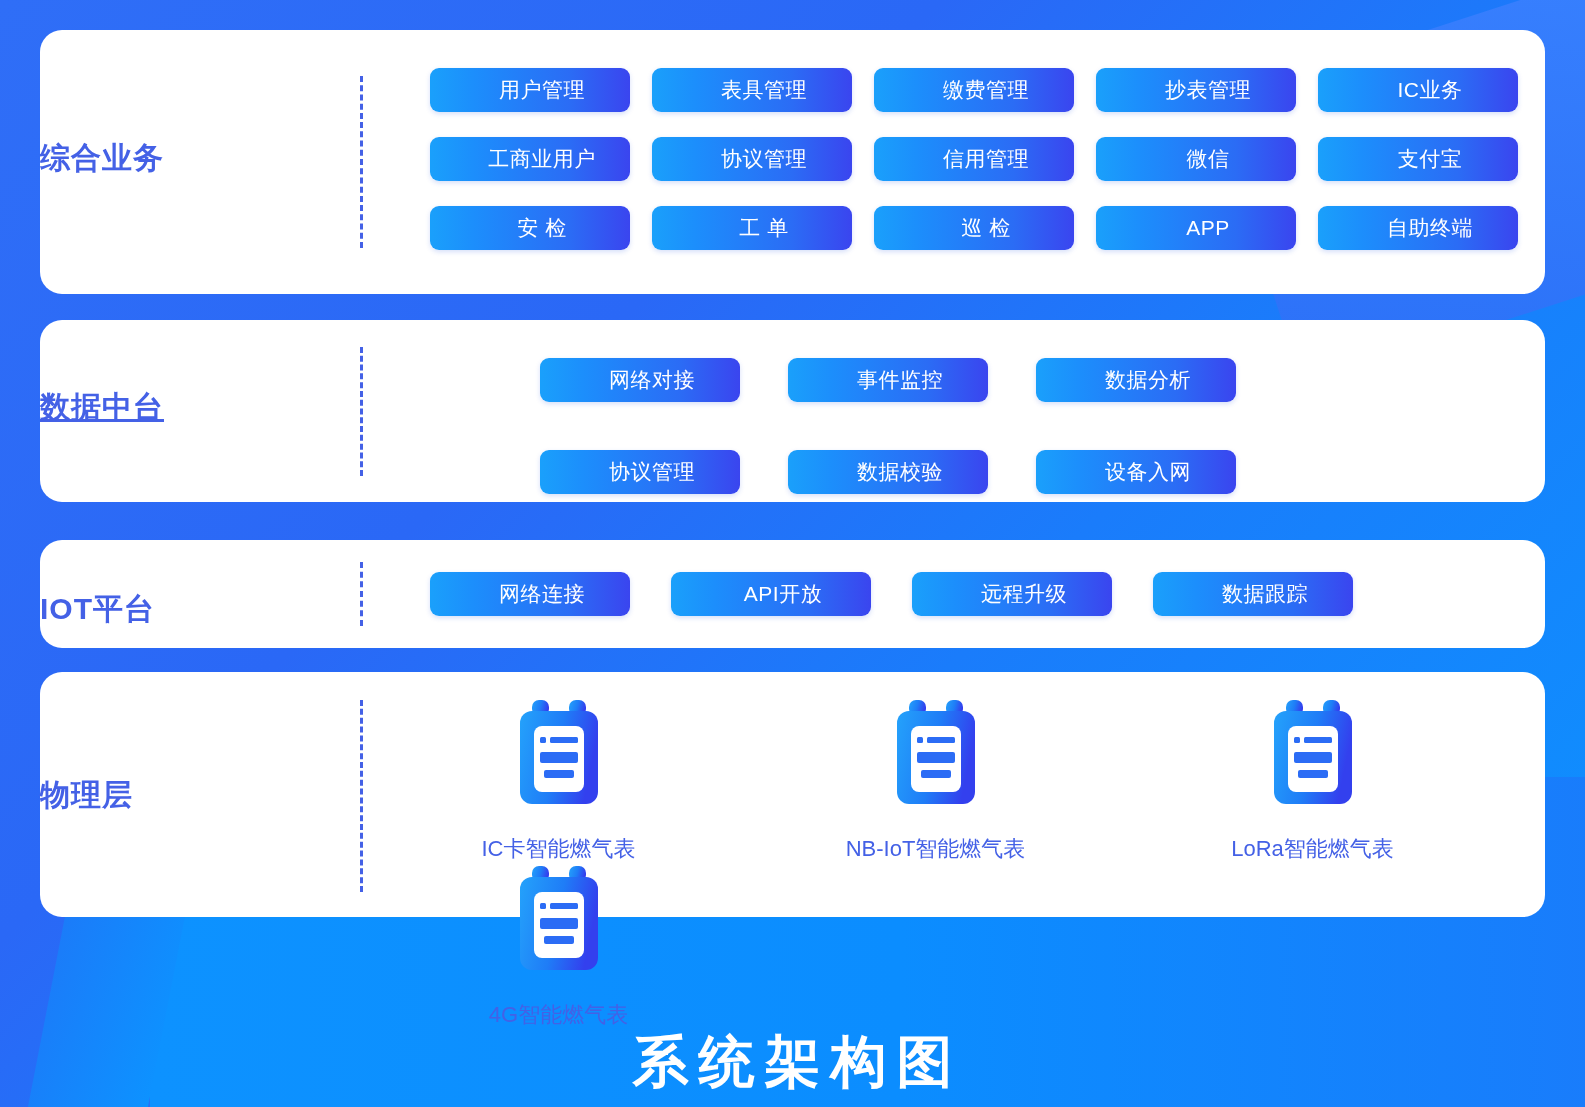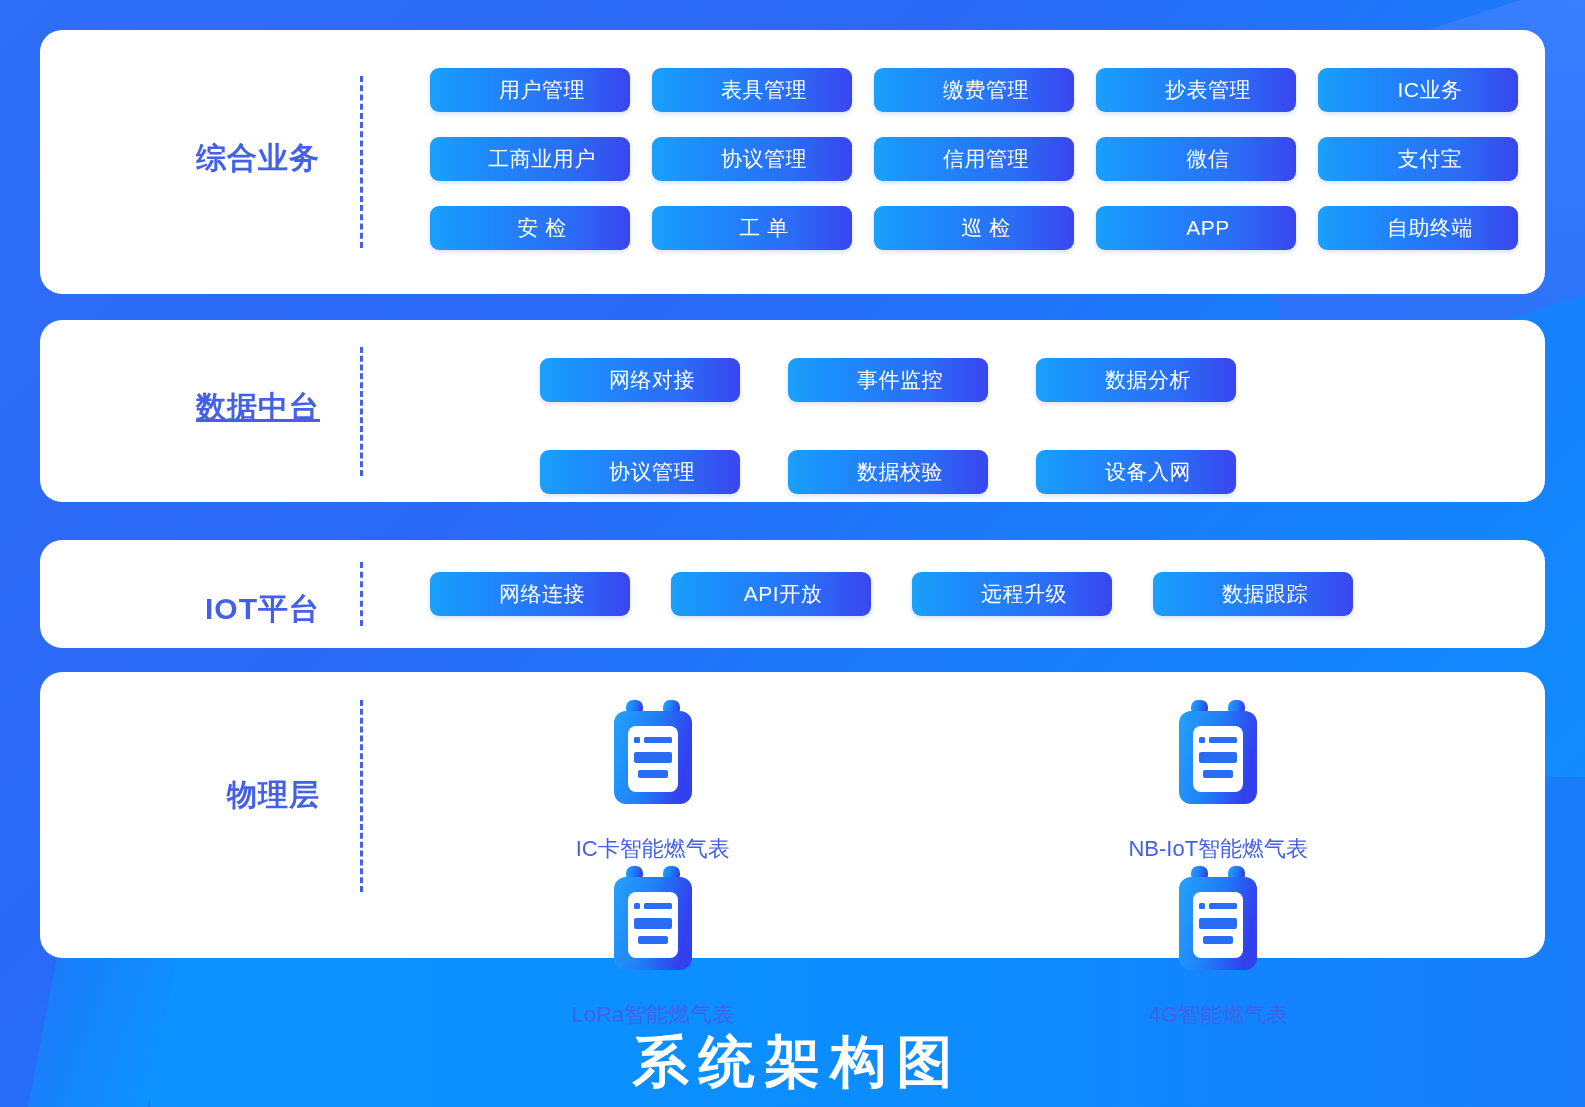--- a/index.html
+++ b/index.html
@@ -41,26 +41,26 @@
   
   .panel{
     position:absolute;
     left:40px; right:40px;
     background:#fff;
     border-radius:22px;
   }
   #panel-business { top:30px;  height:264px; }
   #panel-data     { top:320px; height:182px; }
   #panel-iot      { top:540px; height:108px; }
-  #panel-physical { top:672px; height:286px;text-decoration:underline; }
+  #panel-physical { top:672px; height:245px;text-decoration:underline; }
 
   .panel-label{
     position:absolute;
     left:0; width:280px;
-    text-align:right;
+    text-align:left;
     font-size:30px; font-weight:bold;
     color:#4461e6;
     letter-spacing:1px;
     white-space:nowrap;
   }
   .divider{
     position:absolute;
     width:0; border-left:3px dashed #4461e6;
   }
 
@@ -105,21 +105,21 @@
     grid-template-columns:repeat(4,200px);
     grid-auto-rows:44px;
     column-gap:41px;
   }
 
   
   #physical-row{
     position:absolute;
     left:330px; right:44px; top:26px;
     display:grid;
-    grid-template-columns:repeat(2,1fr);
+    grid-template-columns:repeat(3,1fr);
   }
   .device{
     display:flex; flex-direction:column; align-items:center; justify-content:flex-start;
   }
   .device-icon{ width:90px; height:108px; position:relative; }
   .device-label{
     margin-top:28px;
     font-size:22px;
     color:#4461e6;
     white-space:nowrap;

